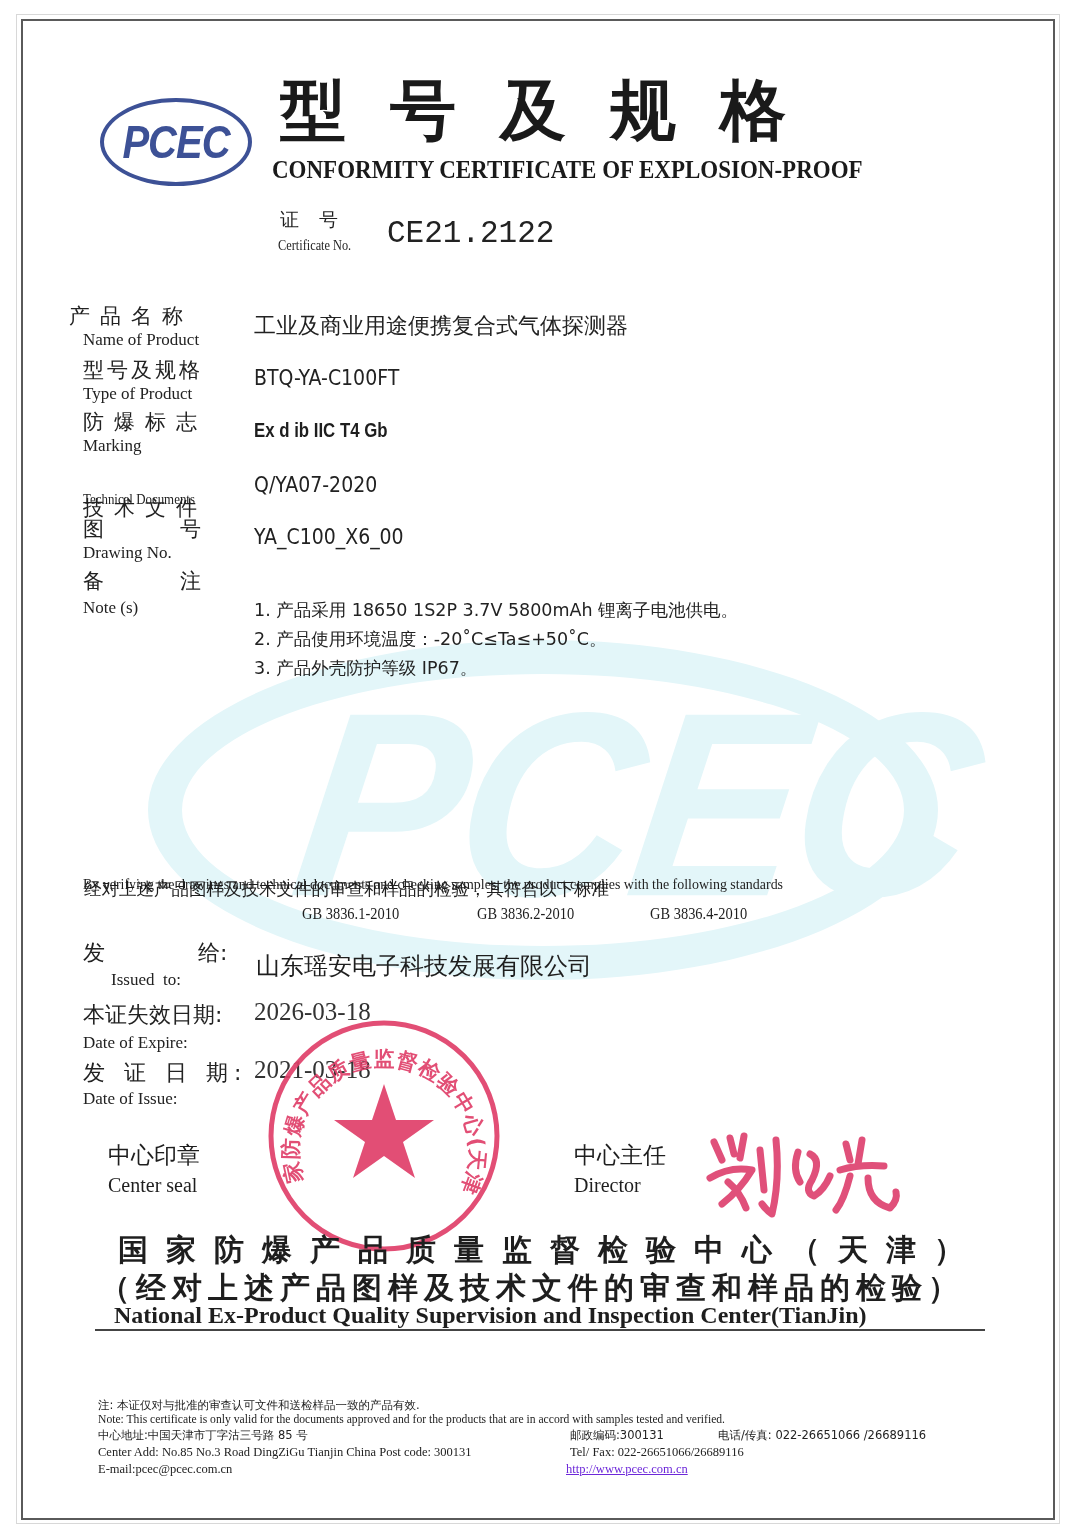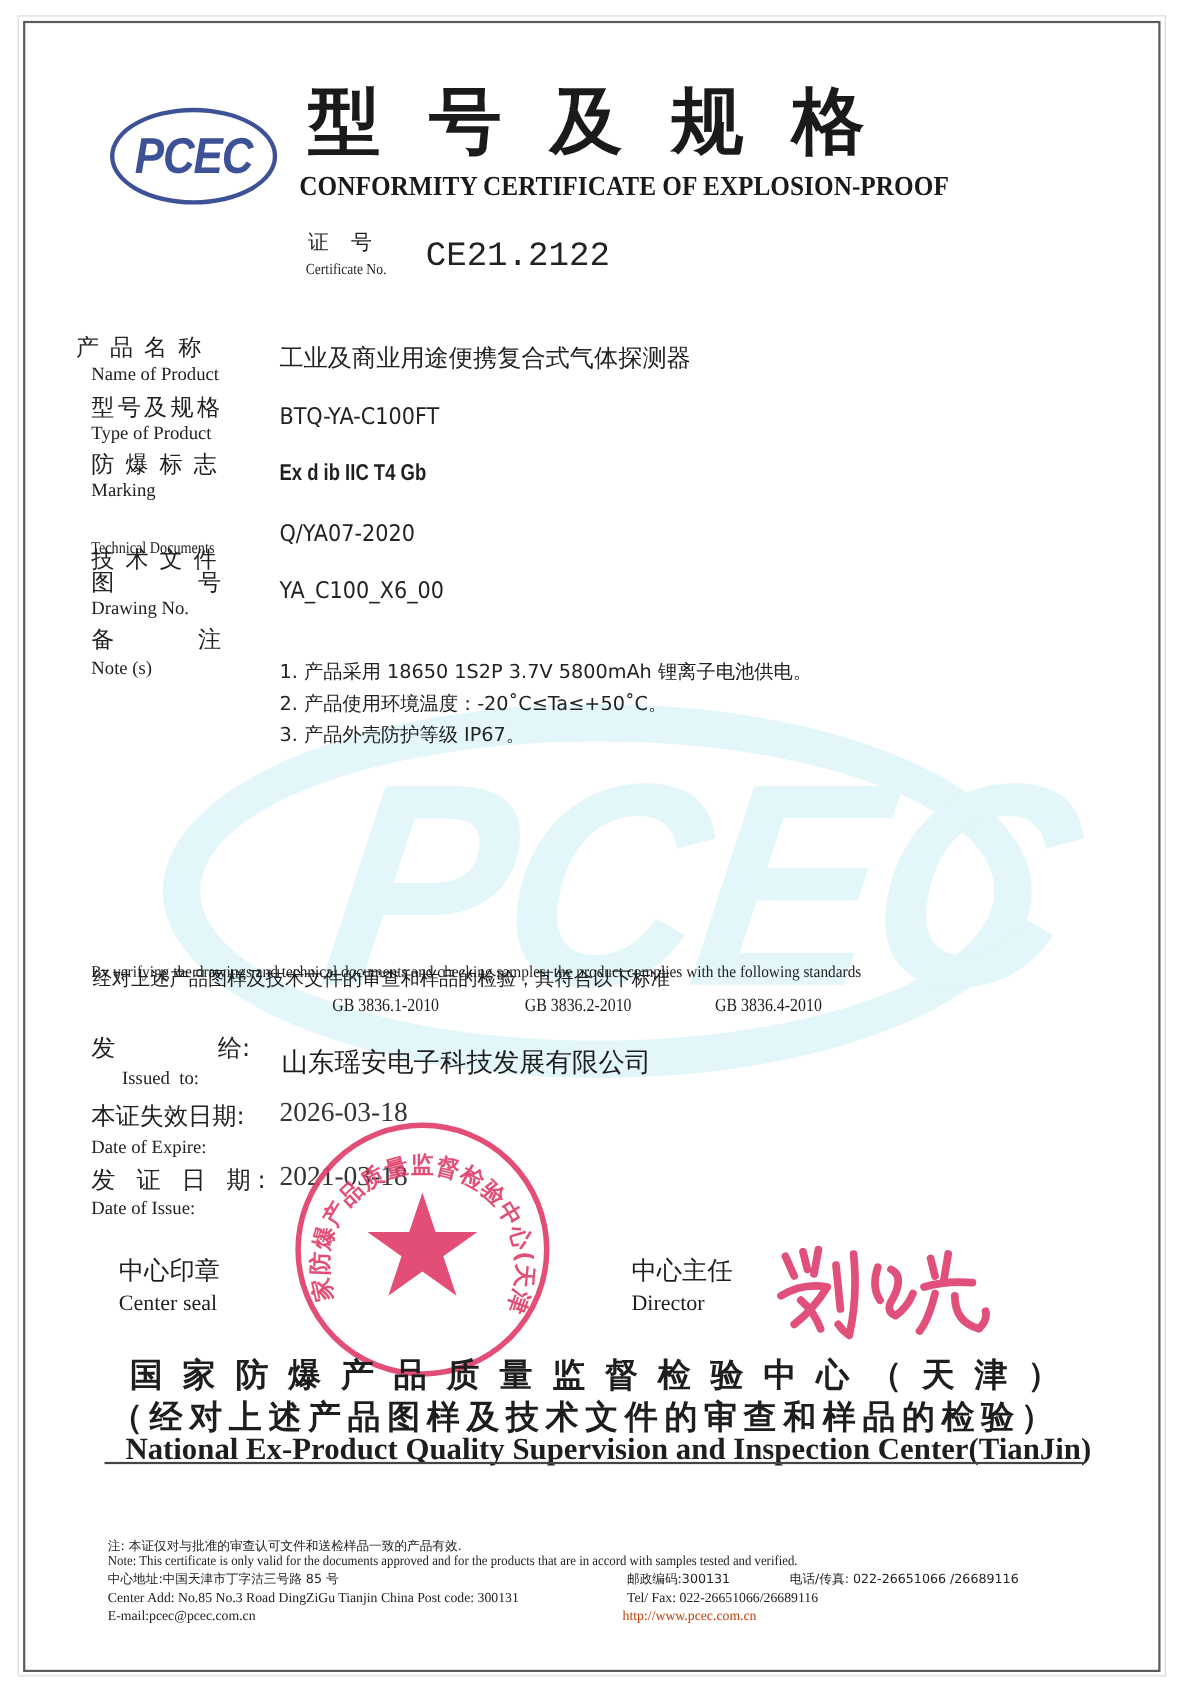--- a/index.html
+++ b/index.html
@@ -40,26 +40,26 @@
   .date-val { font-family: "Liberation Serif", serif; font-size: 25px; color: #333; }
 
   .seal-lbl-cn { font-family: "DejaVu Sans", sans-serif; font-size: 23px; }
   .seal-lbl-en { font-family: "Liberation Serif", serif; font-size: 20px; }
 
   .seal { position: absolute; left: 266px; top: 1018px; width: 236px; height: 236px; opacity: 0.92; }
   .signature { position: absolute; left: 700px; top: 1130px; width: 205px; height: 90px; }
 
   .org-cn1 { left: 118px; top: 1230px; font-family: "DejaVu Serif", serif; font-weight: bold; font-size: 30px; letter-spacing: 18px; }
   .org-cn2 { left: 100px; top: 1268px; font-family: "DejaVu Serif", serif; font-weight: bold; font-size: 30px; letter-spacing: 6px; }
-  .org-en { left: 114px; top: 1302px; font-family: "Liberation Serif", serif; font-weight: bold; font-size: 28px; }
+  .org-en { left: 114px; top: 1302px; font-family: "Liberation Serif", serif; font-weight: bold; font-size: 24px; }
   .sep-line { position: absolute; left: 95px; top: 1329px; width: 890px; height: 2px; background: #444; }
 
   .foot { font-family: "Liberation Serif", serif; font-size: 12.5px; color: #222; }
   .foot-cn { font-family: "DejaVu Sans", sans-serif; font-size: 11.5px; color: #222; }
-  .foot a, .foot-link { color: #c2410c; }
+  .foot a, .foot-link { text-decoration: underline; color: #6d28d9; }
 </style>
 </head>
 <body>
 
 <div class="frame-outer"></div>
 <div class="frame"></div>
 
 <div class="wm-ellipse"></div>
 <div class="abs wm-text">PCEC</div>
 

